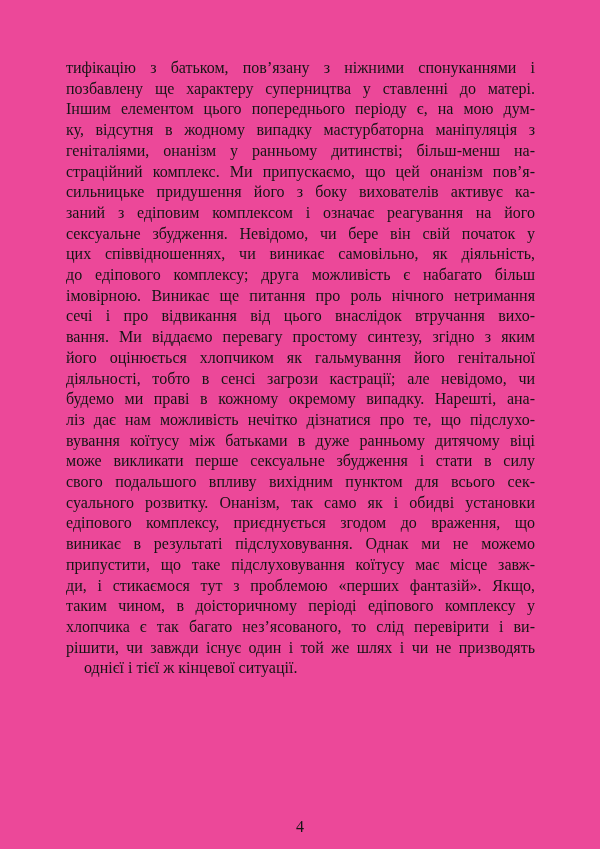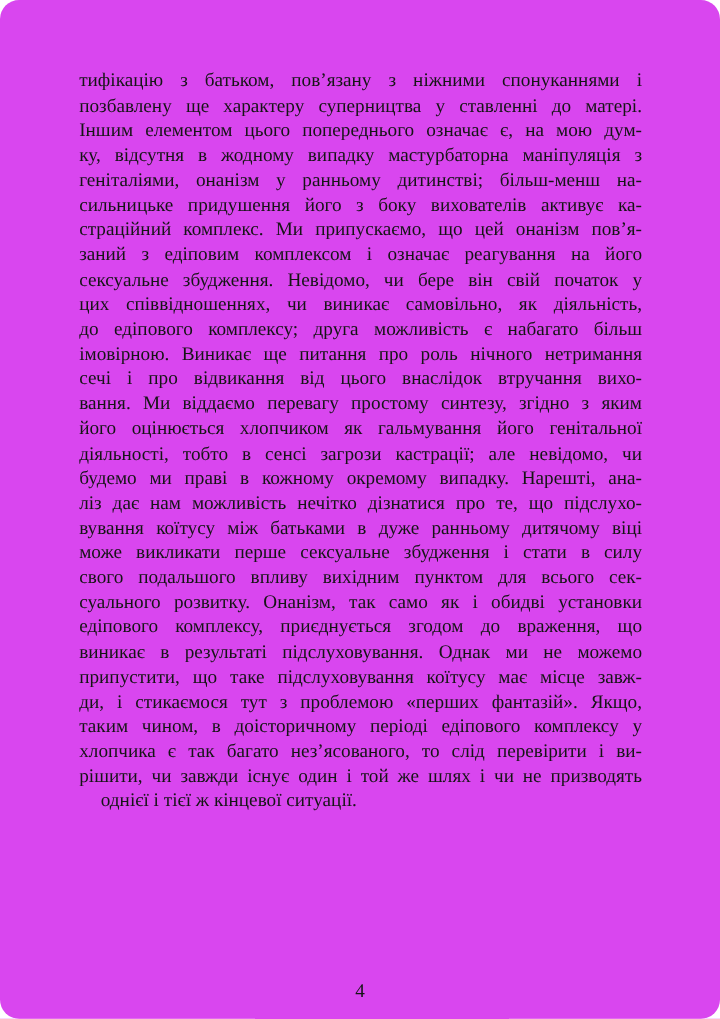--- a/index.html
+++ b/index.html
@@ -11,22 +11,21 @@
     height: 849px;
     background: #ffffff;
     position: relative;
     overflow: hidden;
     font-family: "Liberation Serif", "DejaVu Serif", serif;
     color: #151515;
   }
   .page {
     position: absolute;
     inset: 0;
-    background: #d946ef;
-    border-radius: 16px;
+    background: #ec4899;
   }
   .text-block {
     position: absolute;
     left: 66px;
     top: 58px;
     width: 469px;
     font-size: 16px;
     line-height: 20.7px;
   }
   .line {
@@ -47,25 +46,25 @@
     color: #151515;
   }
 </style>
 </head>
 <body>
 
 <div class="page">
   <div class="text-block" id="text-block">
       <div class="line">тифікацію з батьком, пов’язану з ніжними спонуканнями і</div>
       <div class="line">позбавлену ще характеру суперництва у ставленні до матері.</div>
-      <div class="line">Іншим елементом цього попереднього означає є, на мою дум-</div>
+      <div class="line">Іншим елементом цього попереднього періоду є, на мою дум-</div>
       <div class="line">ку, відсутня в жодному випадку мастурбаторна маніпуляція з</div>
       <div class="line">геніталіями, онанізм у ранньому дитинстві; більш-менш на-</div>
+      <div class="line">страційний комплекс. Ми припускаємо, що цей онанізм пов’я-</div>
       <div class="line">сильницьке придушення його з боку вихователів активує ка-</div>
-      <div class="line">страційний комплекс. Ми припускаємо, що цей онанізм пов’я-</div>
       <div class="line">заний з едіповим комплексом і означає реагування на його</div>
       <div class="line">сексуальне збудження. Невідомо, чи бере він свій початок у</div>
       <div class="line">цих співвідношеннях, чи виникає самовільно, як діяльність,</div>
       <div class="line">до едіпового комплексу; друга можливість є набагато більш</div>
       <div class="line">імовірною. Виникає ще питання про роль нічного нетримання</div>
       <div class="line">сечі і про відвикання від цього внаслідок втручання вихо-</div>
       <div class="line">вання. Ми віддаємо перевагу простому синтезу, згідно з яким</div>
       <div class="line">його оцінюється хлопчиком як гальмування його генітальної</div>
       <div class="line">діяльності, тобто в сенсі загрози кастрації; але невідомо, чи</div>
       <div class="line">будемо ми праві в кожному окремому випадку. Нарешті, ана-</div>

